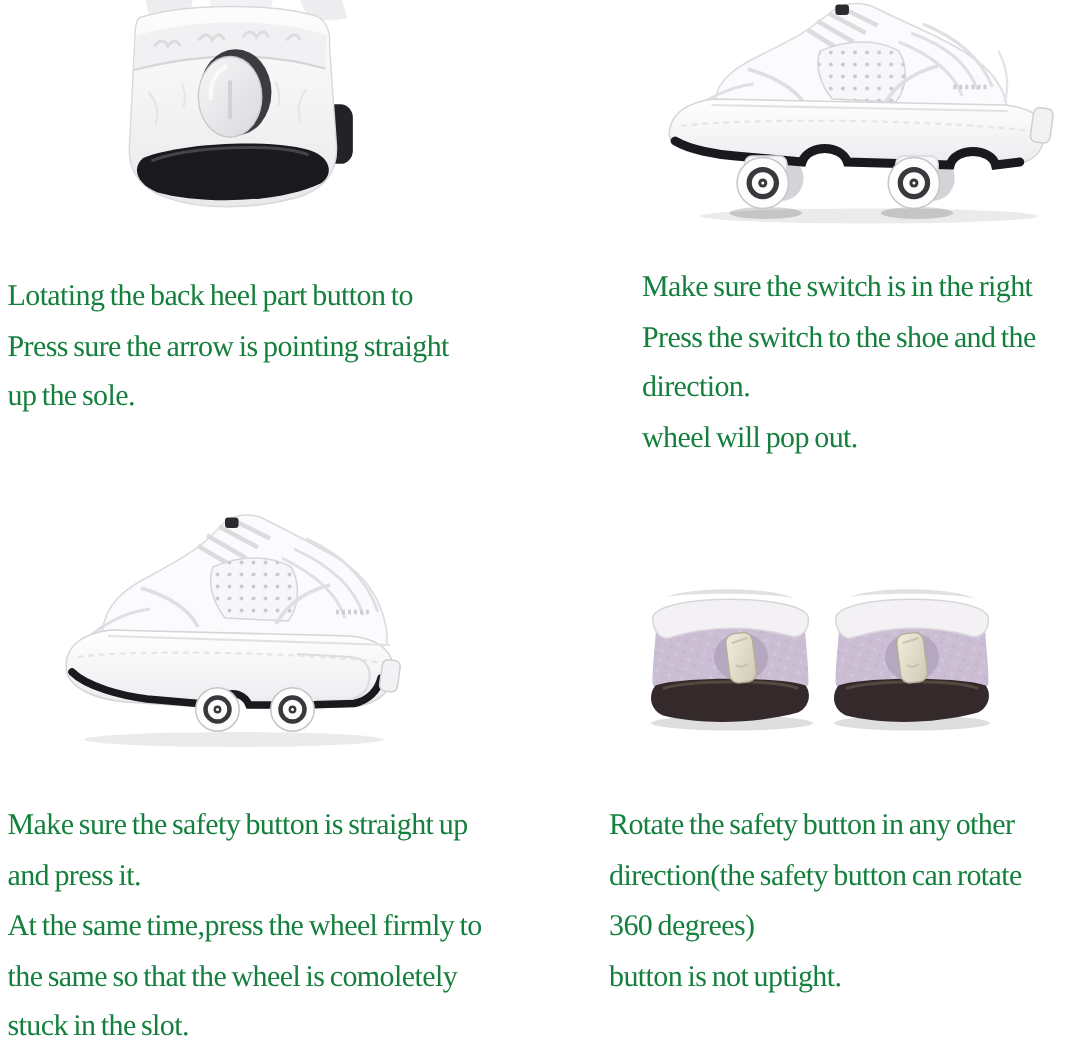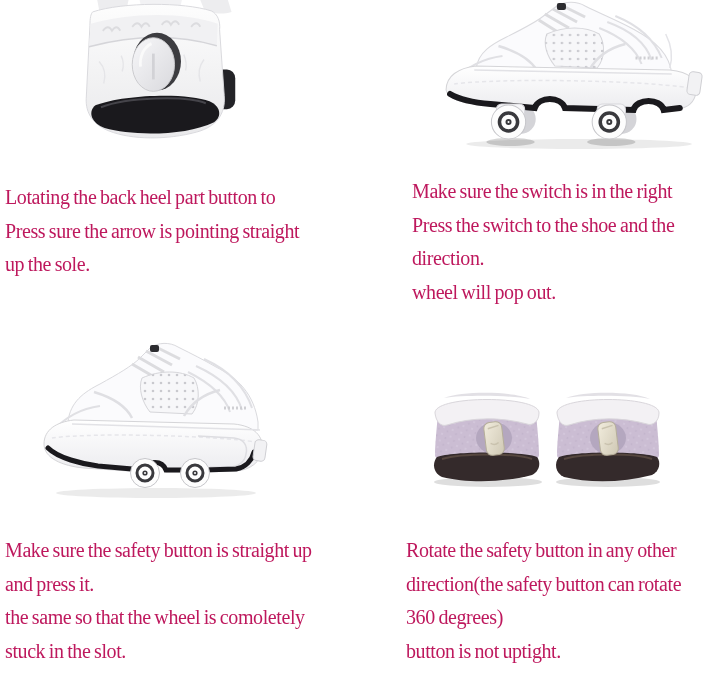--- a/index.html
+++ b/index.html
@@ -3,21 +3,21 @@
 <meta charset="utf-8">
 <style>
   html,body{margin:0;padding:0;background:#ffffff;}
   .page{
     position:relative;width:719px;height:695px;background:#ffffff;
     overflow:hidden;font-family:"Liberation Serif", serif;
   }
   .photo{position:absolute;}
   .photo svg{display:block;width:100%;height:100%;}
   .caption{
-    position:absolute;color:#be185d;font-size:20px;line-height:33.5px;
+    position:absolute;color:#15803d;font-size:20px;line-height:33.5px;
     letter-spacing:-0.4px;word-spacing:-1px;
   }
   .caption div{white-space:nowrap;}
 </style>
 </head>
 <body>
 
 <div class="page">
 
   <div class="photo" style="left:66px;top:0;width:172px;height:141px;">
@@ -124,21 +124,21 @@
       </g>
     </svg>
   </div>
 
   <div class="caption" style="left:5px;top:181px;">
     <div>Lotating the back heel part button to</div>
     <div>Press sure the arrow is pointing straight</div>
     <div>up the sole.</div>
   </div>
 
-  <div class="caption" style="left:412px;top:175px;">
+  <div class="caption" style="left:428px;top:175px;">
     <div>Make sure the switch is in the right</div>
     <div>Press the switch to the shoe and the</div>
     <div>direction.</div>
     <div>wheel will pop out.</div>
   </div>
 
   <div class="photo" style="left:38px;top:340px;width:230px;height:162px;">
     <svg viewBox="0 0 230 162" preserveAspectRatio="none">
       <defs>
         <linearGradient id="g3" x1="0" y1="0" x2="0" y2="1">
@@ -232,20 +232,21 @@
             <path d="M53,45 L64,43 M54,60 q4,3 8,0" stroke="#c9c2ae" stroke-width="1.5" fill="none"></path>
           </g>
         </g>
       </g>
     </svg>
   </div>
 
   <div class="caption" style="left:5px;top:534px;">
     <div>Make sure the safety button is straight up</div>
     <div>and press it.</div>
+    <div>At the same time,press the wheel firmly to</div>
     <div>the same so that the wheel is comoletely</div>
     <div>stuck in the slot.</div>
   </div>
 
   <div class="caption" style="left:406px;top:534px;">
     <div>Rotate the safety button in any other</div>
     <div>direction(the safety button can rotate</div>
     <div>360 degrees)</div>
     <div>button is not uptight.</div>
   </div>

